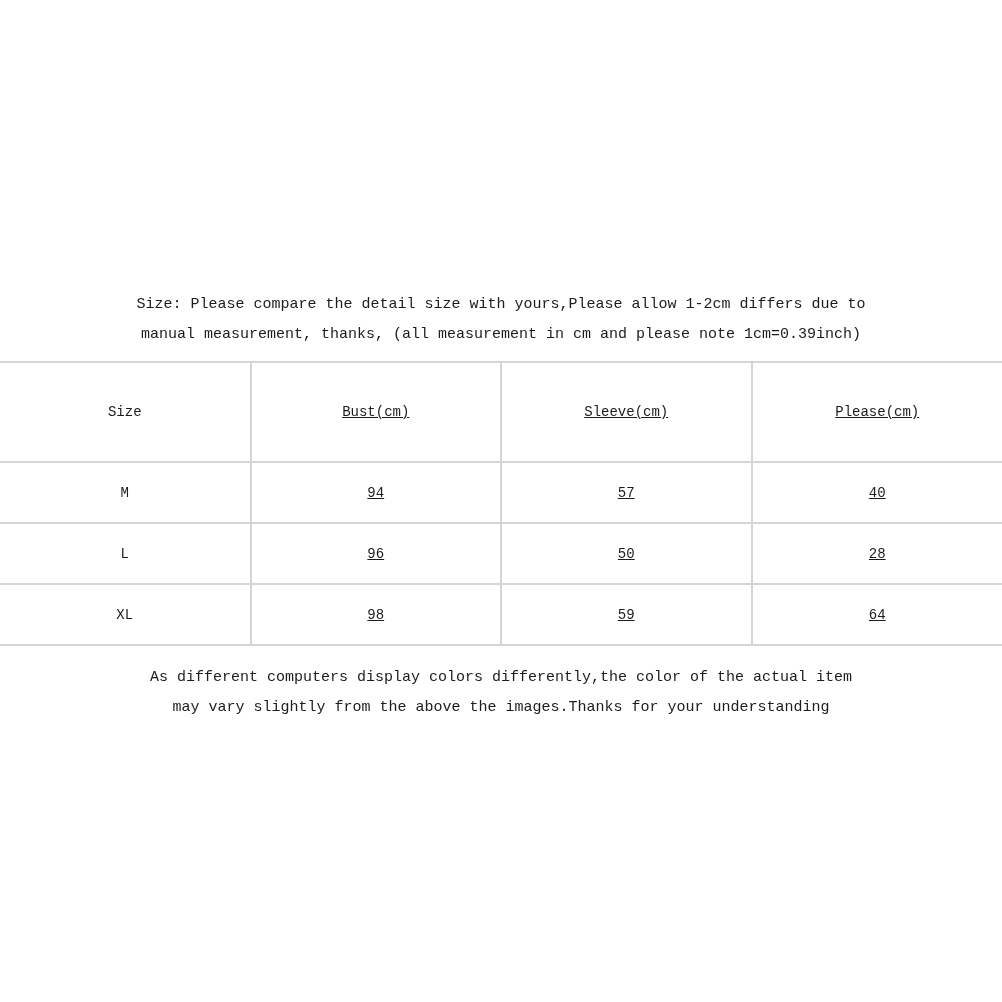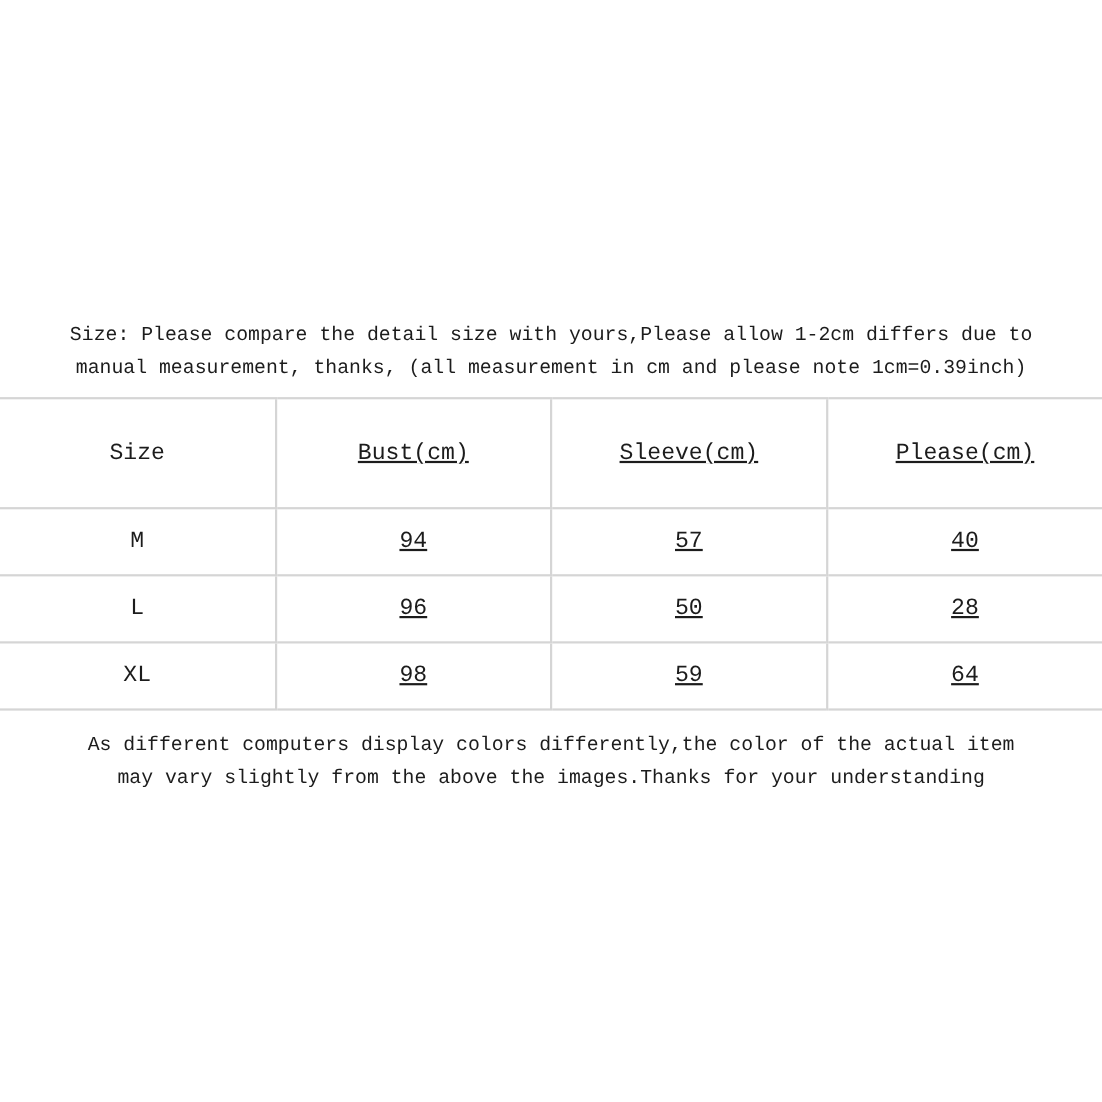--- a/index.html
+++ b/index.html
@@ -14,38 +14,38 @@
     background: #ffffff;
     font-family: "Liberation Mono", "DejaVu Sans Mono", monospace;
     color: #1c1c1c;
     overflow: hidden;
   }
   .note {
     position: absolute;
     left: 0;
     width: 100%;
     text-align: center;
-    font-size: 18px;
+    font-size: 15px;
     line-height: 30px;
     letter-spacing: 0;
   }
   .note div { white-space: nowrap; }
   .size-note  { top: 290px; }
   .color-note { top: 663px; font-family: Liberation Mono, monospace; }
 
   table.size-table {
     position: absolute;
     top: 361px;
     left: 0;
     width: 1002px;
     table-layout: fixed;
     border-collapse: collapse;
     border-top: 2px solid #d5d5d5;
     border-bottom: 2px solid #d5d5d5;
-    font-size: 21px;
+    font-size: 14px;
   }
   table.size-table th,
   table.size-table td {
     border-top: 2px solid #d5d5d5;
     padding: 0;
     text-align: center;
     vertical-align: middle;
     font-weight: normal;
     color: #1c1c1c;
   }

